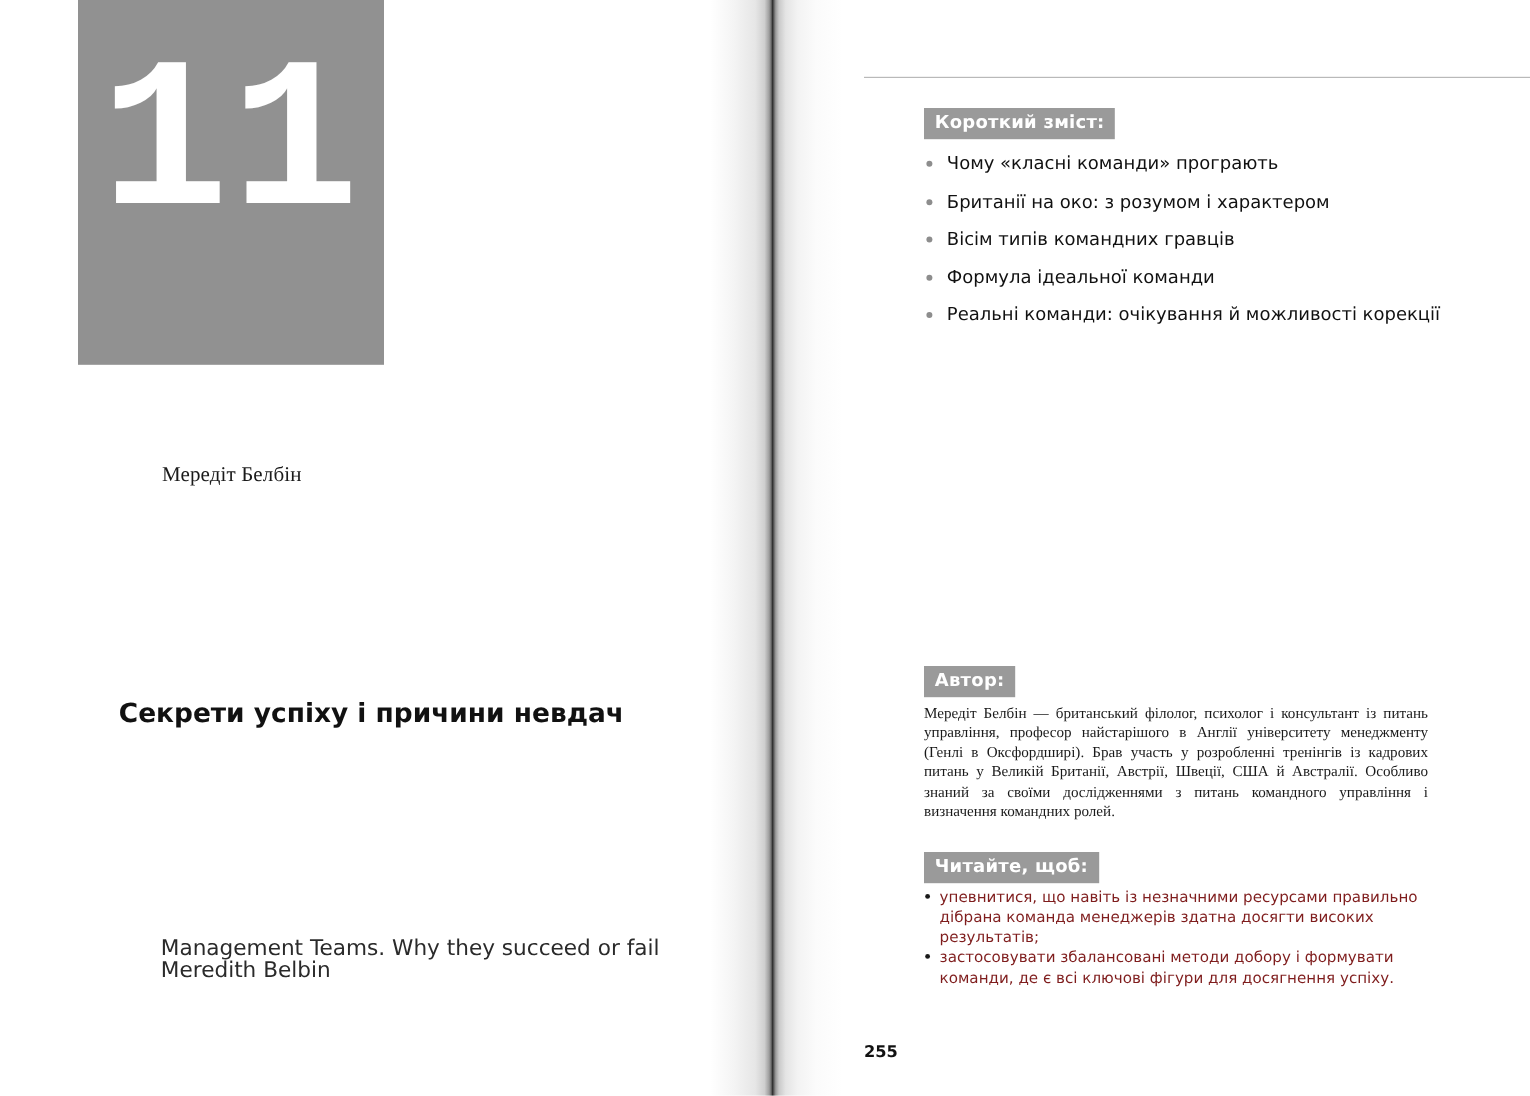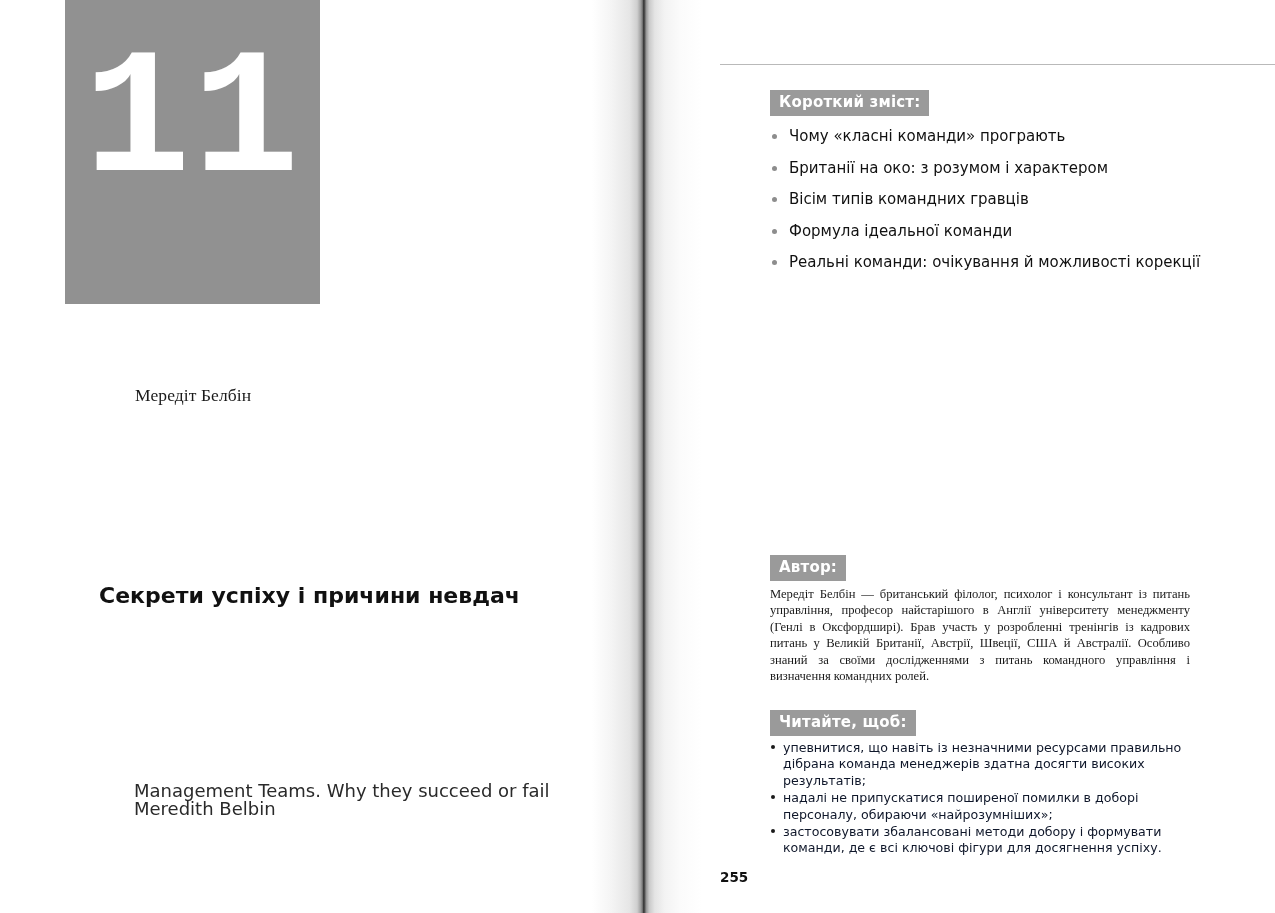--- a/index.html
+++ b/index.html
@@ -225,21 +225,21 @@
     width: 425px;
     margin: 0;
     padding: 0;
     list-style: none;
   }
   .read-list li {
     position: relative;
     padding-left: 13px;
     font-size: 12.6px;
     line-height: 16.4px;
-    color: #0f172a;
+    color: #7f1d1d;
     font-family: "DejaVu Sans", sans-serif;
     margin-bottom: 1px;
   }
   .read-list li .bullet {
     position: absolute;
     left: 1px;
     top: 5px;
     width: 4px;
     height: 4px;
     border-radius: 50%;
@@ -296,21 +296,20 @@
     </ul>
 
     <div class="tag tag-author">Автор:</div>
 
     <div class="author-bio">Мередіт Белбін — британський філолог, психолог і консультант із питань управління, професор найстарішого в Англії університету менеджменту (Генлі в Оксфордширі). Брав участь у розробленні тренінгів із кадрових питань у Великій Британії, Австрії, Швеції, США й Австралії. Особливо знаний за своїми дослідженнями з питань командного управління і визначення командних ролей.</div>
 
     <div class="tag tag-read">Читайте, щоб:</div>
 
     <ul class="read-list">
       <li><span class="bullet"></span><span>упевнитися, що навіть із незначними ресурсами правильно дібрана команда менеджерів здатна досягти високих результатів;</span></li>
-      <li><span class="bullet"></span><span>надалі не припускатися поширеної помилки в доборі персоналу, обираючи «найрозумніших»;</span></li>
       <li><span class="bullet"></span><span>застосовувати збалансовані методи добору і формувати команди, де є всі ключові фігури для досягнення успіху.</span></li>
     </ul>
 
     <div class="page-number">255</div>
 
   </div>
 
 </div>
 
 </body></html>

